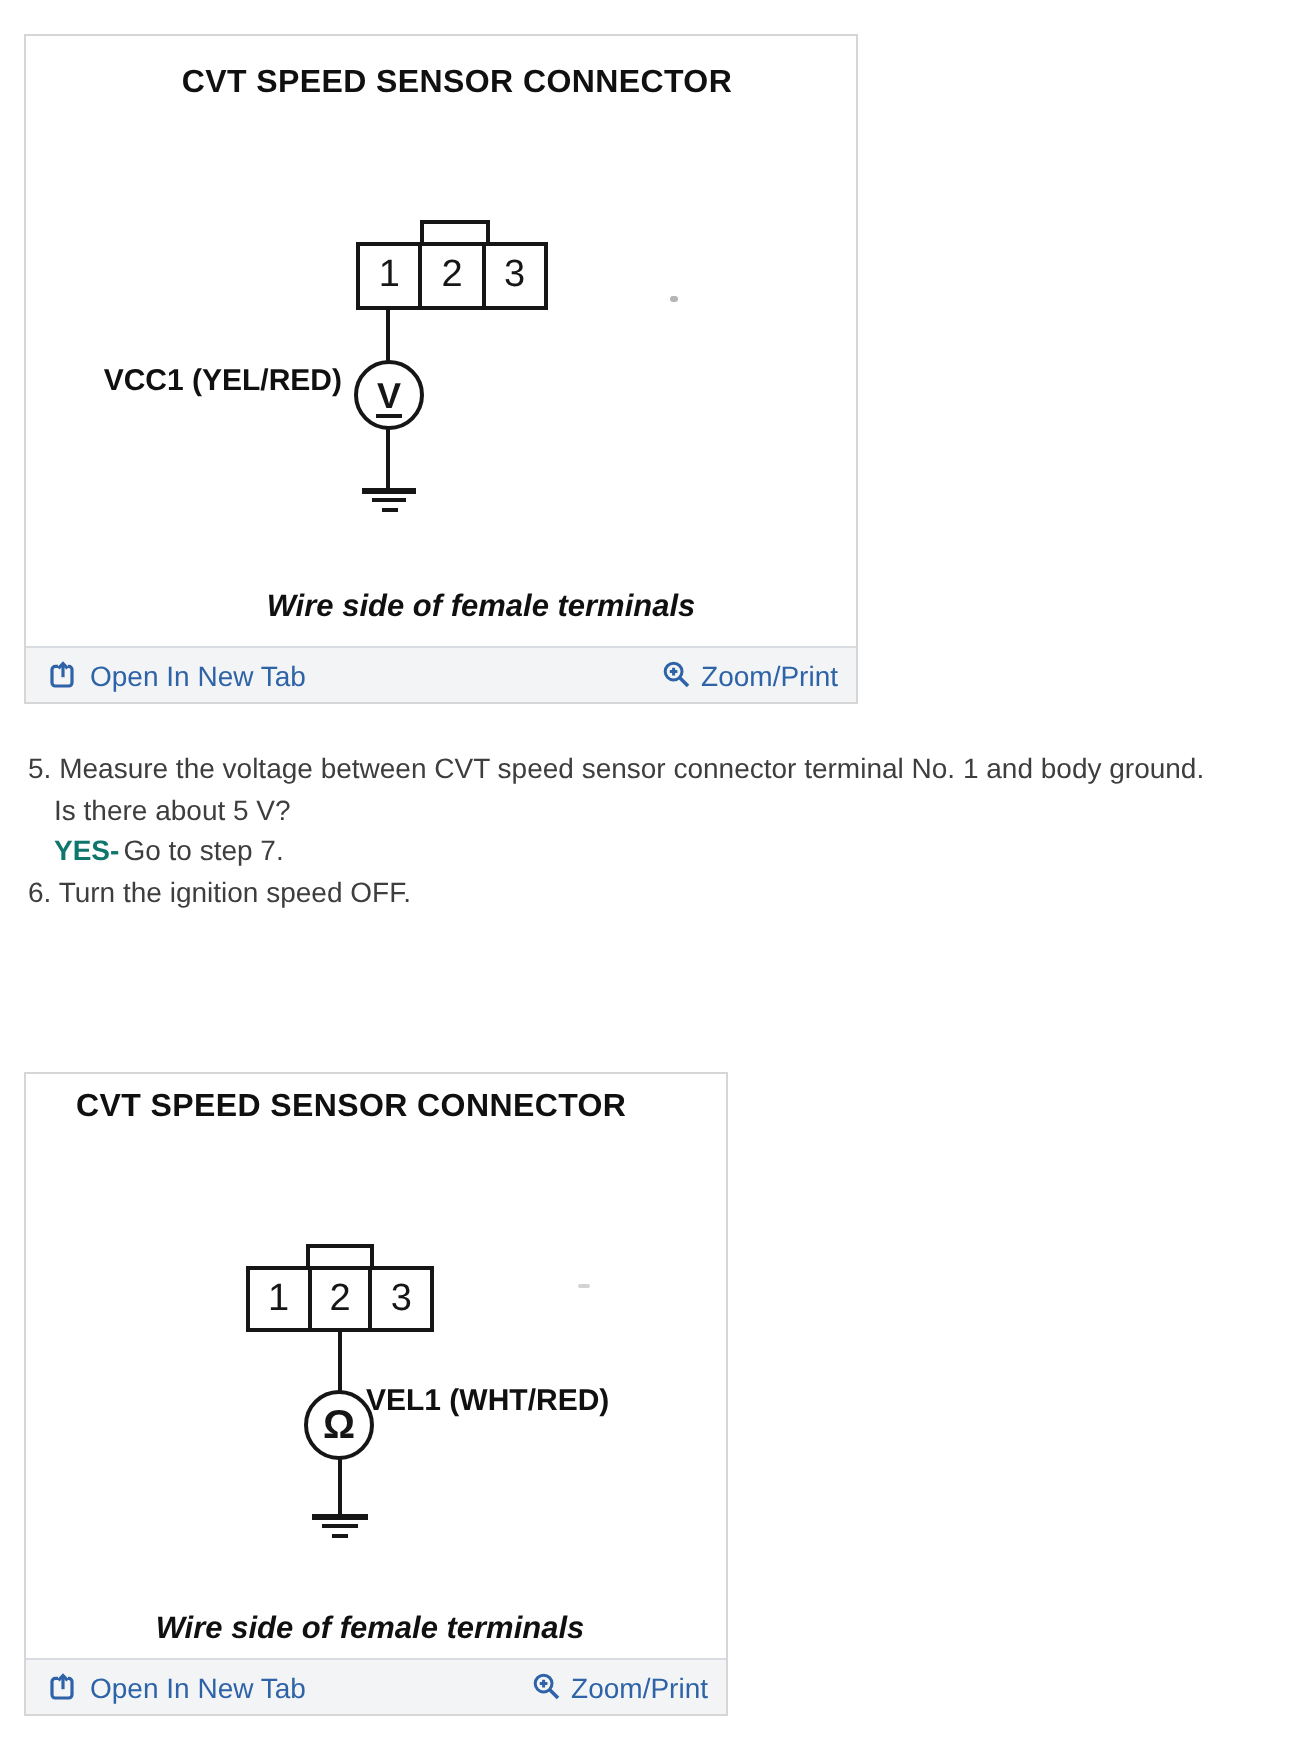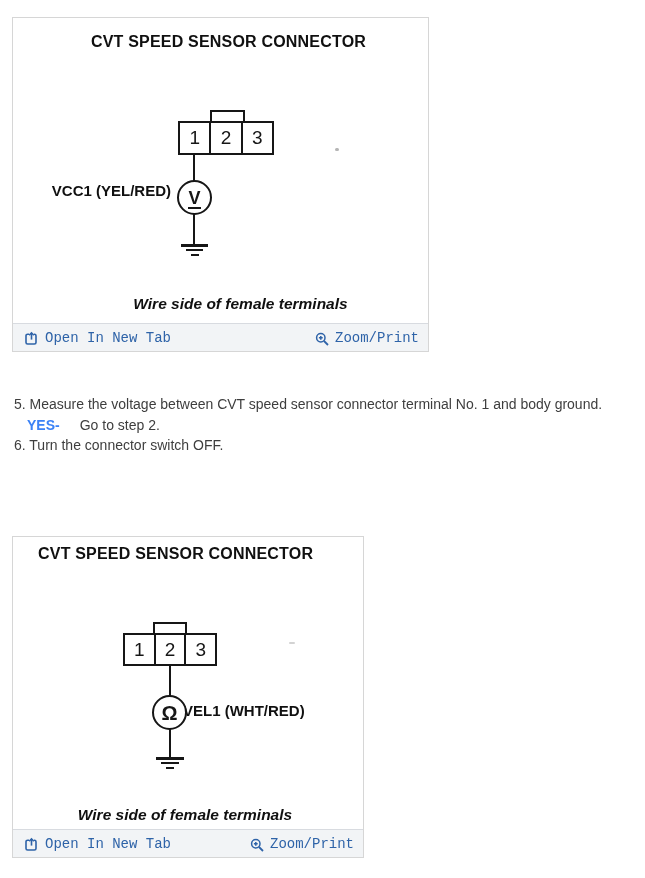--- a/index.html
+++ b/index.html
@@ -29,21 +29,21 @@
   .cell + .cell{border-left:2.5px solid #161616;}
 
   .wire{position:absolute;width:2px;background:#161616;}
   .p1wire1{left:180px;top:137px;height:28px;}
   .p1wire2{left:180px;top:196px;height:30px;}
   .p2wire1{left:156px;top:129px;height:30px;}
   .p2wire2{left:156px;top:192px;height:28px;}
 
   .wlabel{position:absolute;font-size:15px;font-weight:700;color:#101010;white-space:nowrap;margin-top:20px;}
   .p1wlabel{left:20px;width:138px;top:144px;text-align:right;}
-  .p2wlabel{left:170px;top:145px;}
+  .p2wlabel{left:170px;top:135px;}
 
   .meter{position:absolute;box-sizing:border-box;width:35px;height:35px;border:2.5px solid #161616;
          border-radius:50%;background:#fff;display:flex;align-items:center;justify-content:center;}
   .p1meter{left:164px;top:162px;}
   .p2meter{left:139px;top:158px;}
   .msym{font-size:18px;font-weight:700;line-height:1;color:#161616;}
   .vbar{position:absolute;left:9px;bottom:4px;width:13px;height:2px;background:#161616;}
   .p2meter .msym{font-size:20px;}
 
   .gnd{position:absolute;background:#161616;}
@@ -51,30 +51,30 @@
   .caption{position:absolute;font-size:15.5px;font-weight:700;color:#101010;white-space:nowrap;font-style:italic;}
   .p1caption{left:0;right:0;top:277px;text-align:center;padding-left:40px;}
   .p2caption{left:0;right:6px;top:269px;text-align:center;}
 
   .artifact{position:absolute;background:#b5b5b5;border-radius:2px;}
 
   
   .pfooter{position:absolute;left:0;right:0;bottom:0;height:28px;background:#f2f4f6;
            border-top:1px solid #d8dbe0;display:flex;align-items:center;
            justify-content:space-between;padding:0 9px 0 11px;box-sizing:border-box;}
-  .flink{display:flex;align-items:flex-end;gap:6px;color:#2e63a8;font-size:14px;
-         text-decoration:none;cursor:pointer;white-space:nowrap;font-family:Liberation Mono, monospace;}
+  .flink{display:flex;align-items:flex-start;gap:6px;color:#2e63a8;font-size:14px;
+         text-decoration:none;cursor:pointer;white-space:nowrap;}
   .flink svg{display:block;}
 
   
-  .steps{position:absolute;left:14px;top:394px;width:620px;font-size:14px;
+  .steps{position:absolute;left:14px;top:374px;width:620px;font-size:14px;
          color:#3e3e3e;line-height:20.6px;}
   .line{white-space:nowrap;}
   .indent{margin-left:13px;}
-  .blb{font-weight:700;color:#3b82f6;margin-right:20px;text-align:right;}
+  .blb{font-weight:700;color:#0f766e;margin-right:2px;text-align:right;}
 </style>
 </head>
 <body>
 
 <div class="page">
 
   <section class="panel panel1">
     <div class="diagram">
       <h2 class="ptitle p1title">CVT SPEED SENSOR CONNECTOR</h2>
 
@@ -117,22 +117,23 @@
           <path d="M5.8 3.9 V7.7 M3.9 5.8 H7.7"></path>
           <path d="M9 9 L13 13" stroke-width="1.8"></path>
         </svg>
         <span>Zoom/Print</span>
       </a>
     </div>
   </section>
 
   <div class="steps">
     <div class="line"><span class="num">5.</span> <span>Measure the voltage between CVT speed sensor connector terminal No. 1 and body ground.</span></div>
-    <div class="line indent"><span class="blb">YES-</span><span>Go to step 2.</span></div>
-    <div class="line"><span class="num">6.</span> <span>Turn the connector switch OFF.</span></div>
+    <div class="line indent">Is there about 5 V?</div>
+    <div class="line indent"><span class="blb">YES-</span><span>Go to step 7.</span></div>
+    <div class="line"><span class="num">6.</span> <span>Turn the ignition speed OFF.</span></div>
   </div>
 
   <section class="panel panel2">
     <div class="diagram">
       <h2 class="ptitle p2title">CVT SPEED SENSOR CONNECTOR</h2>
 
       <div class="tab p2tab"></div>
       <div class="cells p2cells">
         <div class="cell">1</div>
         <div class="cell">2</div>

